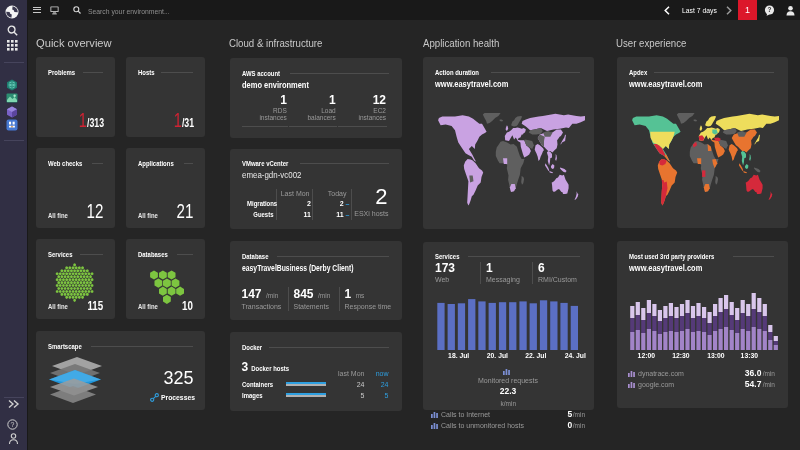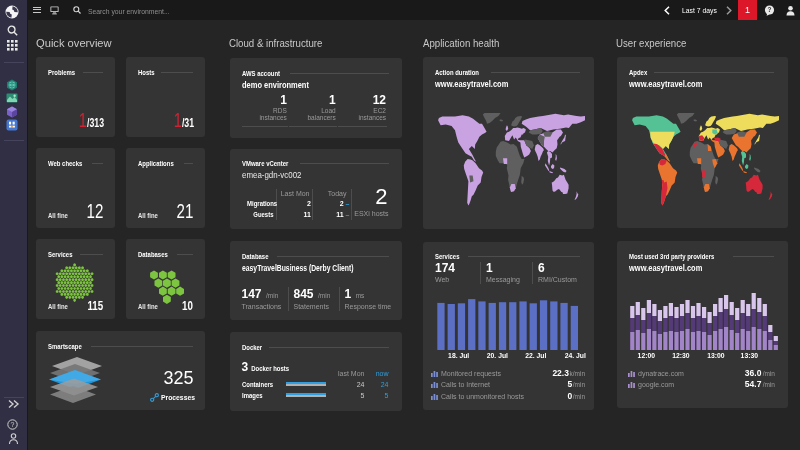--- a/index.html
+++ b/index.html
@@ -484,21 +484,21 @@
       <polygon points="110.1,19.4 115.2,17.9 119.4,20.1 117.3,23.7 111.8,23.7" fill="#5f5f5f"></polygon>
     </svg>
 </div>
 <div class="tile" style="left:423px;top:241.5px;width:171px;height:168.5px;">
   <div class="hd" style="left:12px;right:14px;">
       <b>Services</b>
       <i></i>
     </div>
   <div class="abs" style="left:12px;top:20px;display:flex;">
     <div style="width:45px;">
-      <div style="color:#fff;font-size:12px;font-weight:600;line-height:13px;">174</div>
+      <div style="color:#fff;font-size:12px;font-weight:600;line-height:13px;">173</div>
       <div class="gray" style="font-size:7px;line-height:9px;">Web</div>
     </div>
     <div style="width:52px;border-left:1px solid #4d4d4d;padding-left:5px;">
       <div style="color:#fff;font-size:12px;font-weight:600;line-height:13px;">1</div>
       <div class="gray" style="font-size:7px;line-height:9px;">Messaging</div>
     </div>
     <div style="width:48px;border-left:1px solid #4d4d4d;padding-left:5px;">
       <div style="color:#fff;font-size:12px;font-weight:600;line-height:13px;">6</div>
       <div class="gray" style="font-size:7px;line-height:9px;">RMI/Custom</div>
     </div>
@@ -521,21 +521,21 @@
         <rect x="147.7" y="63.9" width="7.3" height="44.1"></rect>
       </g>
     </svg>
   <div class="abs" style="left:0;top:110px;width:171px;height:9px;color:#fff;font-size:6.8px;font-weight:bold;">
     <span class="abs" style="left:35.7px;transform:translateX(-50%);white-space:nowrap;">18. Jul</span>
       <span class="abs" style="left:74.4px;transform:translateX(-50%);white-space:nowrap;">20. Jul</span>
       <span class="abs" style="left:112.8px;transform:translateX(-50%);white-space:nowrap;">22. Jul</span>
       <span class="abs" style="left:152.3px;transform:translateX(-50%);white-space:nowrap;">24. Jul</span>
   </div>
   <div class="abs" style="left:8px;right:9px;top:126.5px;font-size:7px;">
-    <div style="display:flex;line-height:11.3px;align-items:center;">
+    <div style="display:flex;line-height:11.3px;align-items:center;flex-direction:column;">
       <svg width="7" height="7" viewBox="0 0 7 7" style="margin-right:3px;">
           <g fill="#7c8fd4">
             <rect x="0" y="3" width="1.7" height="4"></rect>
             <rect x="2.6" y="1" width="1.7" height="6"></rect>
             <rect x="5.2" y="2" width="1.7" height="5"></rect>
           </g>
         </svg>
       <span class="gray" style="flex:1;">Monitored requests</span>
       <span style="color:#fff;font-size:8.5px;font-weight:bold;">22.3</span>
         <span class="gray" style="font-size:6.5px;"> k/min</span>

